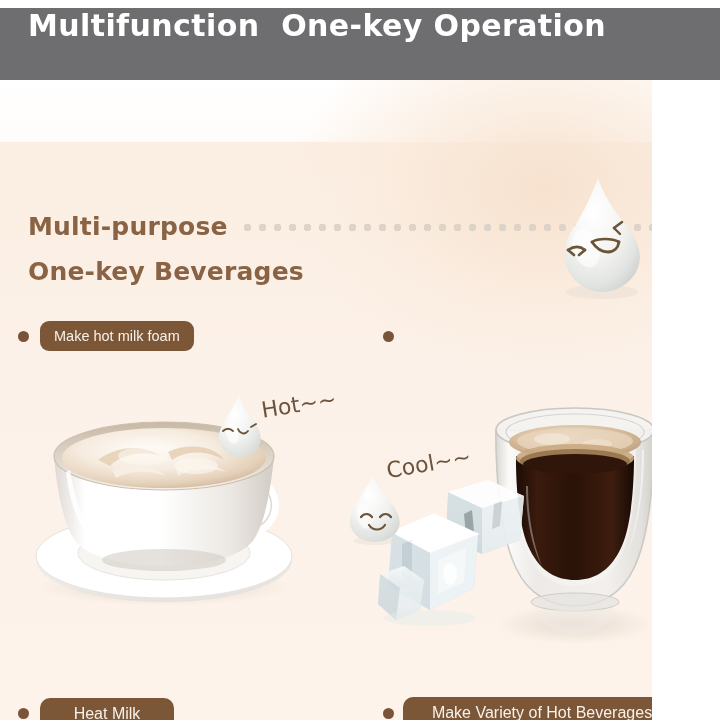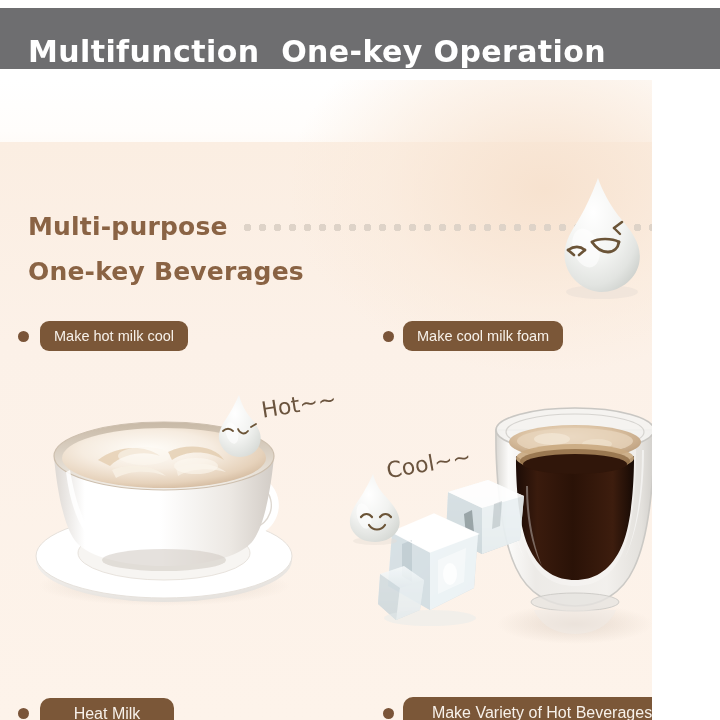--- a/index.html
+++ b/index.html
@@ -9,23 +9,23 @@
     background:#ffffff;
     position:relative;
     overflow:hidden;
   }
 
   
   .page { position:absolute; inset:0; width:720px; height:720px; background:#ffffff; }
 
   
   .header-bar {
-    position:absolute; left:0; top:8px; width:720px; height:61px;
+    position:absolute; left:0; top:8px; width:720px; height:72px;
     background:#6e6e70;
-    display:flex; align-items:flex-end;
+    display:flex; align-items:flex-start;
   }
   .header-title {
     color:#ffffff;
     font-size:30px;
     font-weight:bold;
     letter-spacing:.4px;
     padding-left:28px;
     white-space:pre;
     font-family:"DejaVu Sans", sans-serif;
   }
@@ -389,24 +389,23 @@
         <path d="M35,45 C38,41 43,41 46,45" fill="none" stroke="#6b5437" stroke-width="2.2" stroke-linecap="round"></path>
 
         <path d="M24,53 C28,59 36,59 40,53" fill="none" stroke="#6b5437" stroke-width="2.2" stroke-linecap="round"></path>
       </svg>
     </div>
 
     <div class="handwrite hw-hot">Hot~~</div>
     <div class="handwrite hw-cool">Cool~~</div>
 
     <span class="bullet-dot dot-hot"></span>
-    <div class="pill pill-hot">Make hot milk cool</div>
+    <div class="pill pill-hot">Make hot milk foam</div>
 
     <span class="bullet-dot dot-cool"></span>
-    <div class="pill pill-cool">Make cool milk foam</div>
 
     <span class="bullet-dot dot-heat"></span>
     <div class="pill pill-heat big">Heat Milk</div>
 
     <span class="bullet-dot dot-bev"></span>
     <div class="pill pill-bev big">Make Variety of Hot Beverages</div>
 
   </div>
 </div>
 

